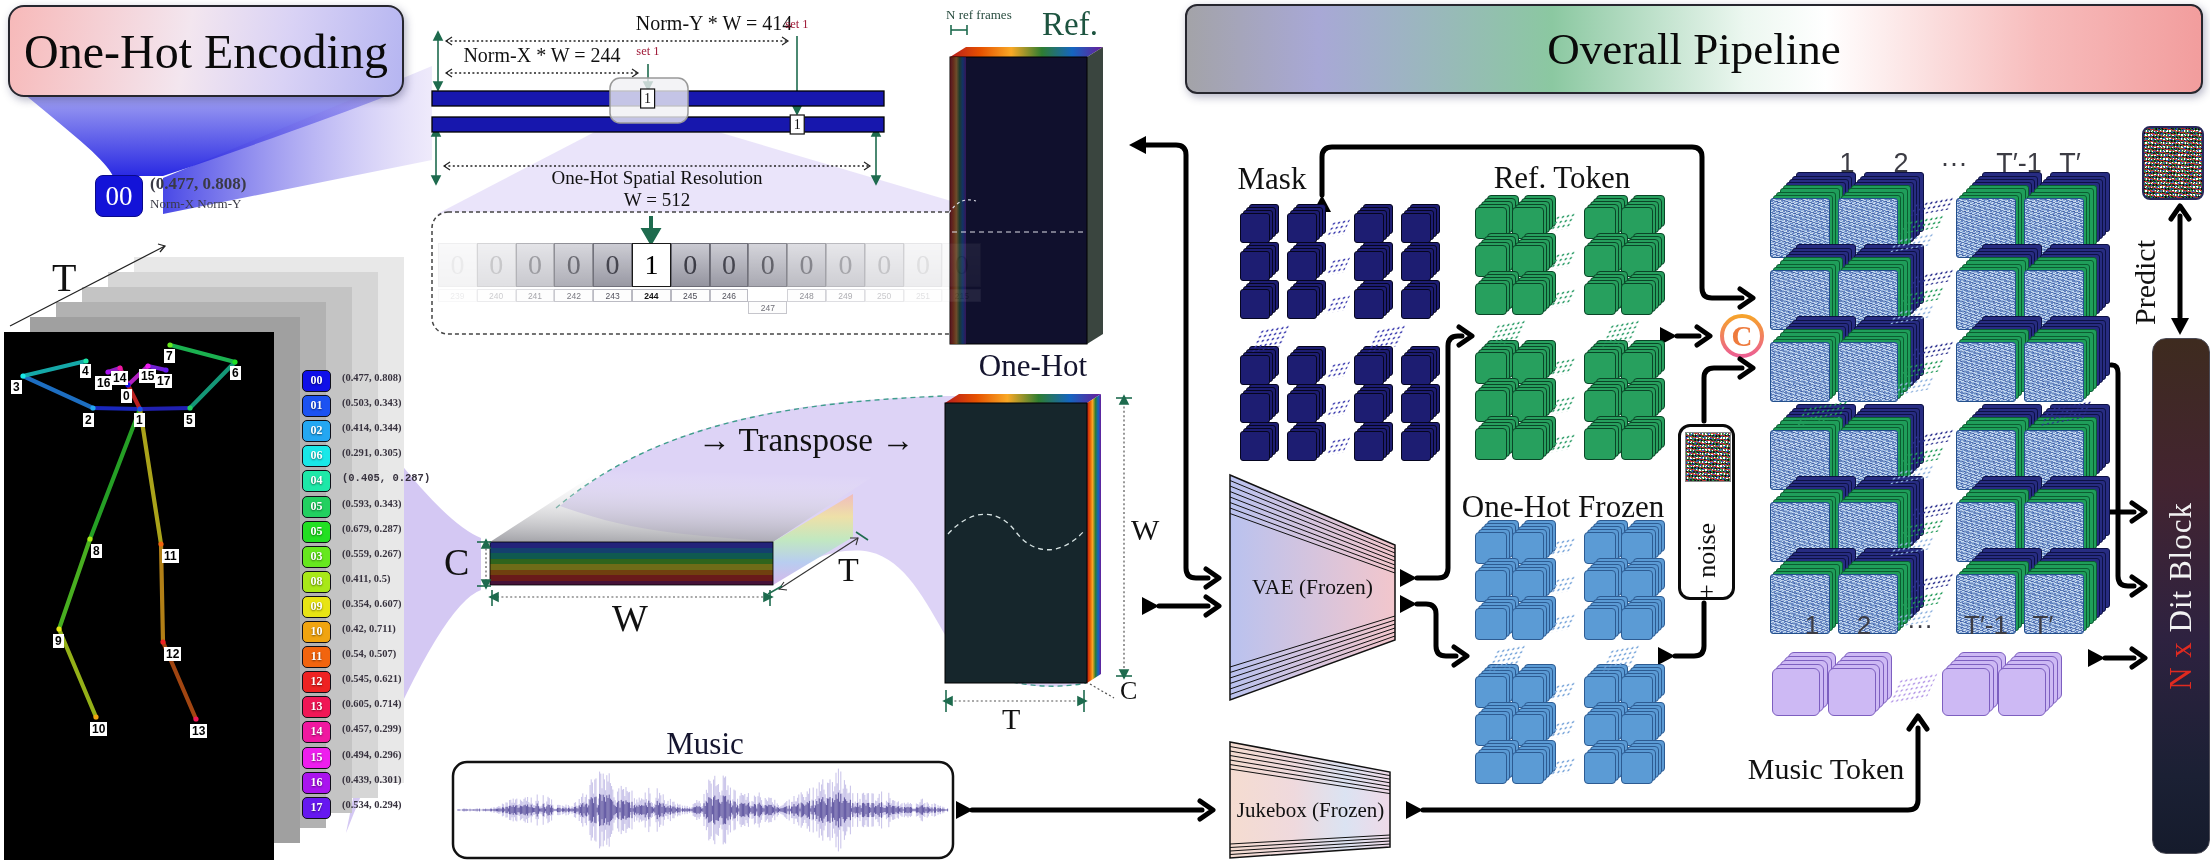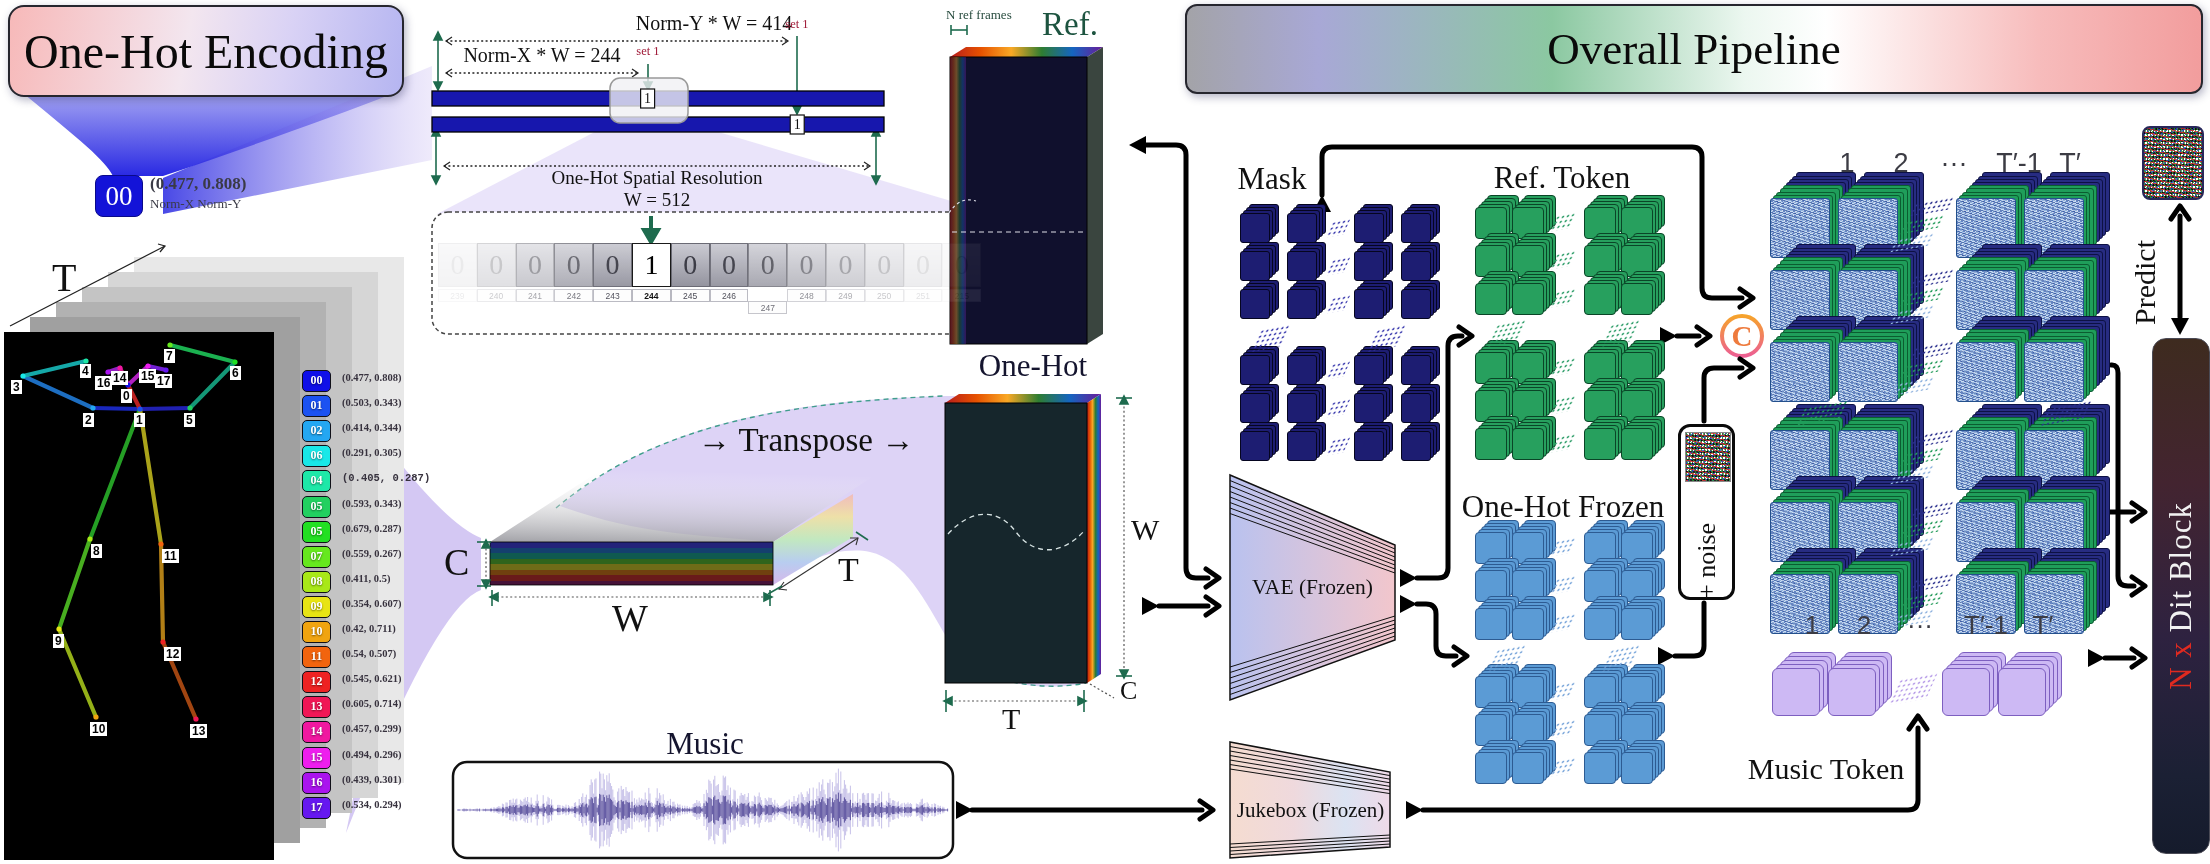--- a/index.html
+++ b/index.html
@@ -434,21 +434,21 @@
         <div class="chip" style="left: 302px; top: 420.2px; background: rgb(36, 167, 242);">02</div>
         <div class="coord" style="left: 342px; top: 422.2px;">(0.414, 0.344)</div>
         <div class="chip" style="left: 302px; top: 445.3px; background: rgb(25, 232, 232);">06</div>
         <div class="coord" style="left: 342px; top: 447.3px;">(0.291, 0.305)</div>
         <div class="chip" style="left: 302px; top: 470.4px; background: rgb(30, 232, 168);">04</div>
         <div class="coord" style="left: 342px; top: 472.4px; font-family: Liberation Mono, monospace;">(0.405, 0.287)</div>
         <div class="chip" style="left: 302px; top: 495.5px; background: rgb(34, 208, 96);">05</div>
         <div class="coord" style="left: 342px; top: 497.5px;">(0.593, 0.343)</div>
         <div class="chip" style="left: 302px; top: 520.6px; background: rgb(34, 224, 34);">05</div>
         <div class="coord" style="left: 342px; top: 522.6px;">(0.679, 0.287)</div>
-        <div class="chip" style="left: 302px; top: 545.7px; background: rgb(102, 232, 30);">07</div>
+        <div class="chip" style="left: 302px; top: 545.7px; background: rgb(102, 232, 30);">03</div>
         <div class="coord" style="left: 342px; top: 547.7px;">(0.559, 0.267)</div>
         <div class="chip" style="left: 302px; top: 570.8px; background: rgb(168, 232, 24);">08</div>
         <div class="coord" style="left: 342px; top: 572.8px;">(0.411, 0.5)</div>
         <div class="chip" style="left: 302px; top: 595.9px; background: rgb(232, 228, 20);">09</div>
         <div class="coord" style="left: 342px; top: 597.9px;">(0.354, 0.607)</div>
         <div class="chip" style="left: 302px; top: 621px; background: rgb(240, 164, 16);">10</div>
         <div class="coord" style="left: 342px; top: 623px;">(0.42, 0.711)</div>
         <div class="chip" style="left: 302px; top: 646.1px; background: rgb(242, 100, 14);">11</div>
         <div class="coord" style="left: 342px; top: 648.1px;">(0.54, 0.507)</div>
         <div class="chip" style="left: 302px; top: 671.2px; background: rgb(238, 34, 34);">12</div>

